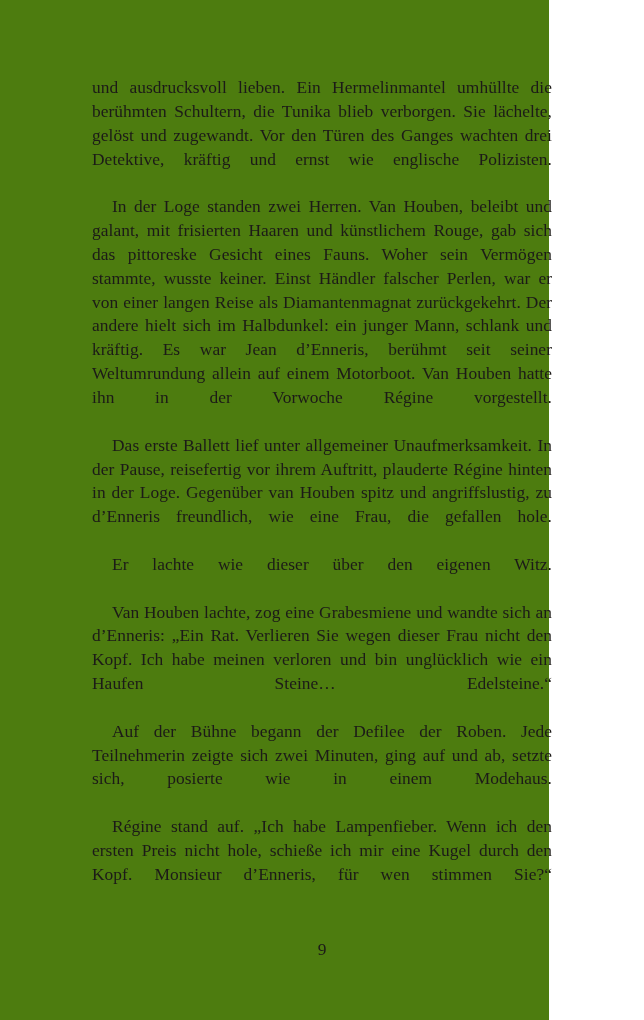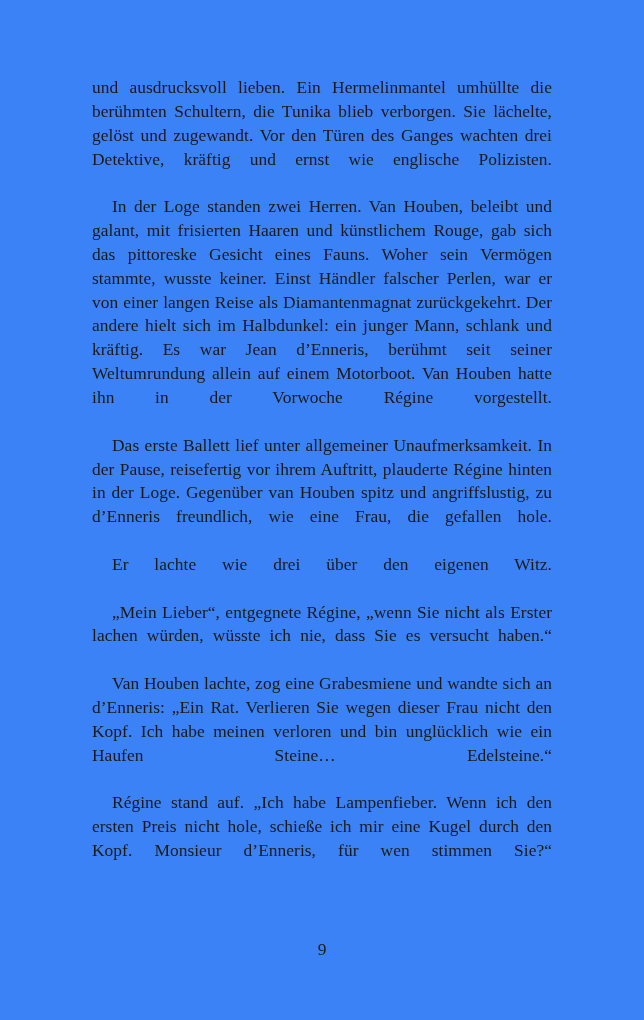--- a/index.html
+++ b/index.html
@@ -10,23 +10,23 @@
     width: 644px;
     height: 1020px;
     background: #ffffff;
     font-family: "Liberation Serif", "DejaVu Serif", serif;
     color: #1c1a18;
     overflow: hidden;
   }
 
   .page {
     position: relative;
-    width: 644px;
+    width: 549px;
     height: 1020px;
-    background: #3b82f6;
+    background: #4d7c0f;
     box-sizing: border-box;
   }
 
   .text-block {
     position: absolute;
     left: 92px;
     top: 76px;
     width: 460px;
   }
 
@@ -67,22 +67,22 @@
 </style>
 </head>
 <body>
 
 <div class="page">
 
   <div class="text-block">
     <p class="para first">und ausdrucksvoll lieben. Ein Hermelinmantel umhüllte die berühmten Schultern, die Tunika blieb verborgen. Sie lächelte, gelöst und zugewandt. Vor den Türen des Ganges wachten drei Detektive, kräftig und ernst wie englische Polizisten.</p>
     <p class="para">In der Loge standen zwei Herren. Van Houben, beleibt und galant, mit frisierten Haaren und künstlichem Rouge, gab sich das pittoreske Gesicht eines Fauns. Woher sein Vermögen stammte, wusste keiner. Einst Händler falscher Perlen, war er von einer langen Reise als Diamantenmagnat zurückgekehrt. Der andere hielt sich im Halbdunkel: ein junger Mann, schlank und kräftig. Es war Jean d’Enneris, berühmt seit seiner Weltumrundung allein auf einem Motorboot. Van Houben hatte ihn in der Vorwoche Régine vorgestellt.</p>
     <p class="para">Das erste Ballett lief unter allgemeiner Unaufmerksamkeit. In der Pause, reisefertig vor ihrem Auftritt, plauderte Régine hinten in der Loge. Gegenüber van Houben spitz und angriffslustig, zu d’Enneris freundlich, wie eine Frau, die gefallen hole.</p>
-    <p class="para">Er lachte wie drei über den eigenen Witz.</p>
-    <p class="para">„Mein Lieber“, entgegnete Régine, „wenn Sie nicht als Erster lachen würden, wüsste ich nie, dass Sie es versucht haben.“</p>
+    <p class="para">Er lachte wie dieser über den eigenen Witz.</p>
     <p class="para">Van Houben lachte, zog eine Grabesmiene und wandte sich an d’Enneris: „Ein Rat. Verlieren Sie wegen dieser Frau nicht den Kopf. Ich habe meinen verloren und bin unglücklich wie ein Haufen Steine… Edelsteine.“</p>
+    <p class="para">Auf der Bühne begann der Defilee der Roben. Jede Teilnehmerin zeigte sich zwei Minuten, ging auf und ab, setzte sich, posierte wie in einem Modehaus.</p>
     <p class="para">Régine stand auf. „Ich habe Lampenfieber. Wenn ich den ersten Preis nicht hole, schieße ich mir eine Kugel durch den Kopf. Monsieur d’Enneris, für wen stimmen Sie?“</p>
 
   </div>
 
   <div class="folio">9</div>
 
 </div>
 
 </body></html>

